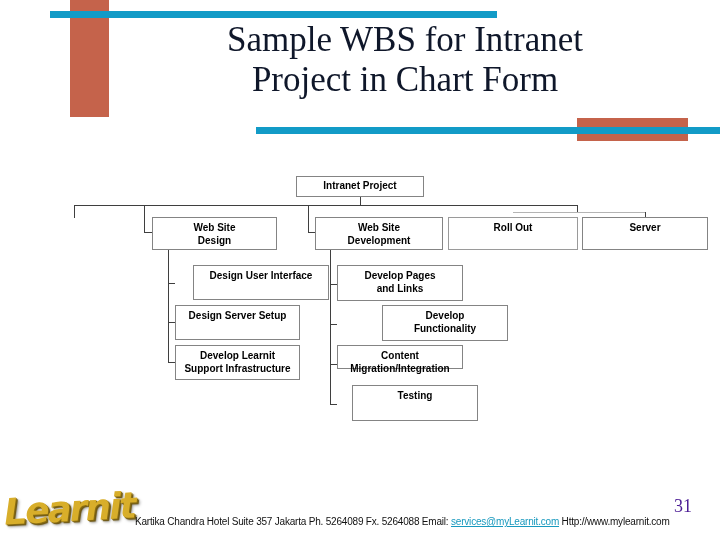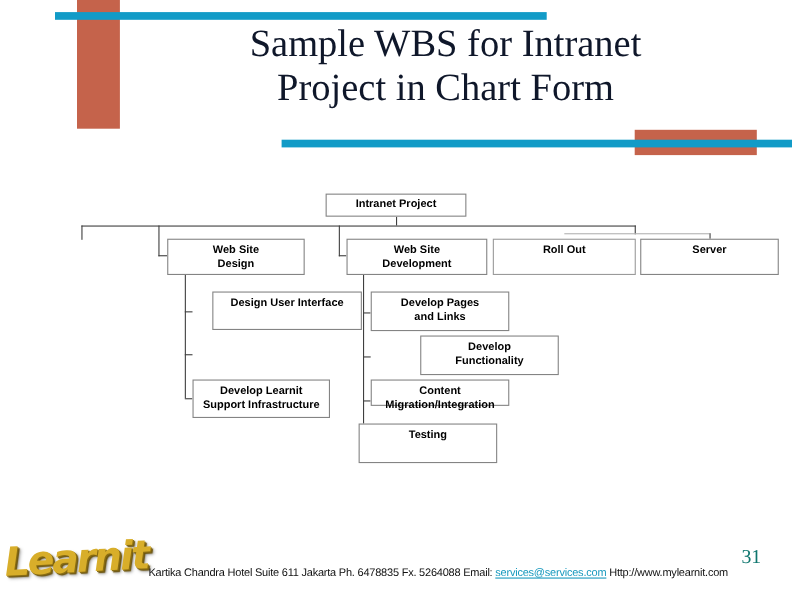--- a/index.html
+++ b/index.html
@@ -21,21 +21,21 @@
   .conn.light{background:#b4b4b4;}
   
   .logo{position:absolute;left:4px;top:488px;font-family:"DejaVu Sans",sans-serif;
         font-weight:bold;font-size:36px;font-style:italic;letter-spacing:-2px;
         color:#d8ae2a;transform:rotate(-3deg);
         text-shadow:1px 1px 0 #8a6d12,2px 2px 1px #6b540e,3px 3px 3px rgba(0,0,0,.35);}
   .footer-line{position:absolute;left:135px;top:516px;width:582px;font-size:10px;
                letter-spacing:-0.2px;color:#111;white-space:nowrap;}
   .footer-line a{color:#1899be;text-decoration:underline;}
   .page-number{position:absolute;right:28px;top:496px;font-family:"Liberation Serif",serif;
-               font-size:18px;color:#0f766e;margin-left:26px;}
+               font-size:18px;color:#4c1d95;margin-left:26px;}
 </style>
 </head>
 <body>
 
 <div class="slide">
 
   <div class="rect accent-orange" style="left:70px;top:0;width:39px;height:117px;"></div>
   <div class="rect accent-teal" style="left:50px;top:11px;width:447px;height:7px;"></div>
   <div class="rect accent-orange" style="left:577px;top:118px;width:111px;height:23px;"></div>
   <div class="rect accent-teal" style="left:256px;top:127px;width:464px;height:7px;"></div>
@@ -70,28 +70,29 @@
   <div class="obox root" style="left:296px;top:176px;width:128px;height:21px;">Intranet Project</div>
 
   <div class="obox" style="left:152px;top:217px;width:125px;height:33px;">Web Site
 Design</div>
   <div class="obox" style="left:315px;top:217px;width:128px;height:33px;">Web Site
 Development</div>
   <div class="obox" style="left:448px;top:217px;width:130px;height:33px;border-color:#9a9a9a;">Roll Out</div>
   <div class="obox" style="left:582px;top:217px;width:126px;height:33px;">Server</div>
 
   <div class="obox" style="left:193px;top:265px;width:136px;height:35px;">Design User Interface</div>
+  <div class="obox" style="left:175px;top:305px;width:125px;height:35px;">Design Server Setup</div>
   <div class="obox" style="left:175px;top:345px;width:125px;height:35px;">Develop Learnit
 Support Infrastructure</div>
 
   <div class="obox" style="left:337px;top:265px;width:126px;height:36px;">Develop Pages
 and Links</div>
   <div class="obox" style="left:337px;top:305px;width:126px;height:36px;margin-left:45px;">Develop
 Functionality</div>
   <div class="obox" style="left:337px;top:345px;width:126px;height:24px;">Content
 Migration/Integration</div>
-  <div class="obox" style="left:326px;top:385px;width:126px;height:36px;">Testing</div>
+  <div class="obox" style="left:352px;top:385px;width:126px;height:36px;">Testing</div>
 
   <div class="logo">Learnit</div>
   <div class="page-number">31</div>
-  <div class="footer-line"><span>Kartika Chandra Hotel Suite 611 Jakarta Ph. 6478835 Fx. 5264088 Email: </span><a href="#">services@services.com</a><span> Http://www.mylearnit.com</span></div>
+  <div class="footer-line"><span>Kartika Chandra Hotel Suite 357 Jakarta Ph. 5264089 Fx. 5264088 Email: </span><a href="#">services@myLearnit.com</a><span> Http://www.mylearnit.com</span></div>
 
 </div>
 
 </body></html>

